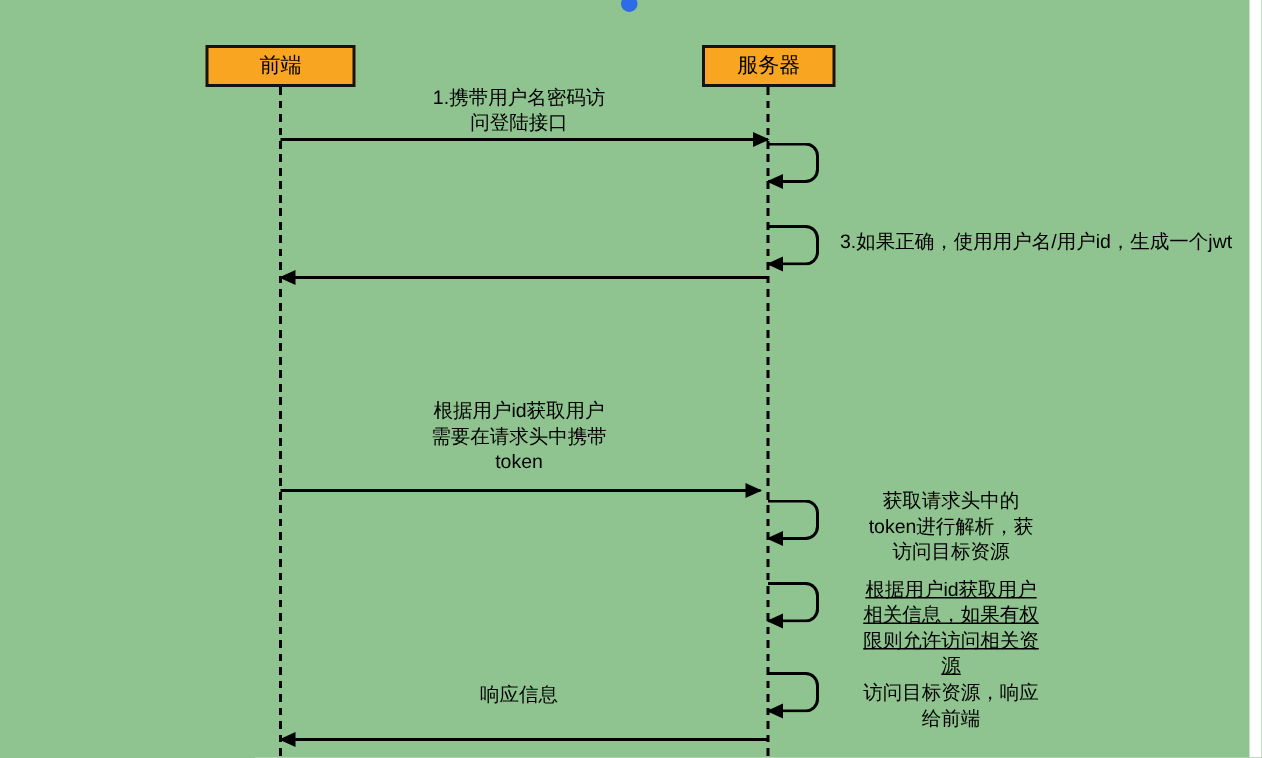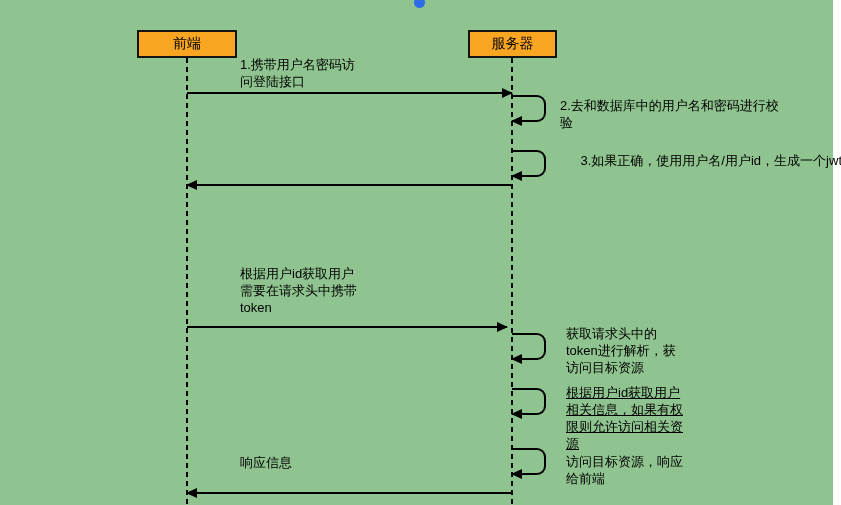--- a/index.html
+++ b/index.html
@@ -64,20 +64,21 @@
     left: -1px; bottom: -6px;
     width: 0; height: 0;
     border-top: 5px solid transparent;
     border-bottom: 5px solid transparent;
     border-right: 11px solid #000;
   }
   .lbl {
     position: absolute;
     font-size: 13px;
     line-height: 17px;
+    text-align: center;
     white-space: pre-line;
   }
   .dot { position: absolute; border-radius: 50%; background: #2e6be6; }
   .edge { position: absolute; background: #ffffff; }
 </style>
 </head>
 <body>
 
 <div class="canvas">
 
@@ -92,25 +93,23 @@
   </div>
   <div class="actor" style="left:468px;top:30px;width:89px;height:28px;justify-content:center;">
     <span>服务器</span>
   </div>
 
   <div class="lbl" style="left:240px;top:56px;width:212px;">1.携带用户名密码访
 问登陆接口</div>
   <div class="arrow dir-right" style="left:187px;top:92px;width:325px;"></div>
 
   <div class="selfloop" style="left:512px;top:95px;"></div>
-  <div class="lbl" style="left:560px;top:97px;width:232px;">2.去和数据库中的用户名和密码进行校
-验</div>
 
   <div class="selfloop" style="left:512px;top:150px;"></div>
-  <div class="lbl" style="left:560px;top:152px;width:282px;text-align:right;">3.如果正确，使用用户名/用户id，生成一个jwt</div>
+  <div class="lbl" style="left:560px;top:152px;width:282px;text-align:left;">3.如果正确，使用用户名/用户id，生成一个jwt</div>
 
   <div class="arrow dir-left" style="left:187px;top:184px;width:325px;"></div>
 
   <div class="lbl" style="left:240px;top:265px;width:212px;">根据用户id获取用户
 需要在请求头中携带
 token</div>
   <div class="arrow dir-right" style="left:187px;top:326px;width:320px;"></div>
 
   <div class="selfloop" style="left:512px;top:333px;"></div>
   <div class="lbl" style="left:566px;top:325px;width:136px;">获取请求头中的

